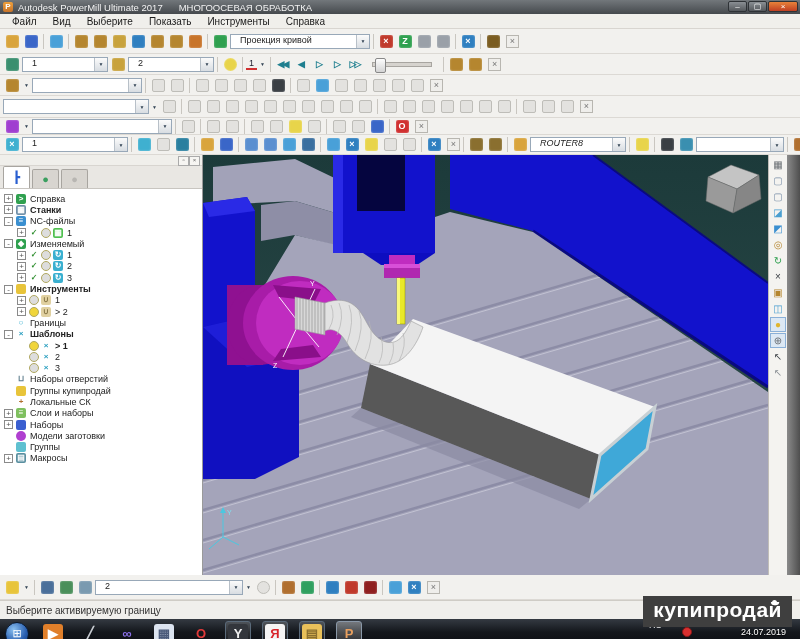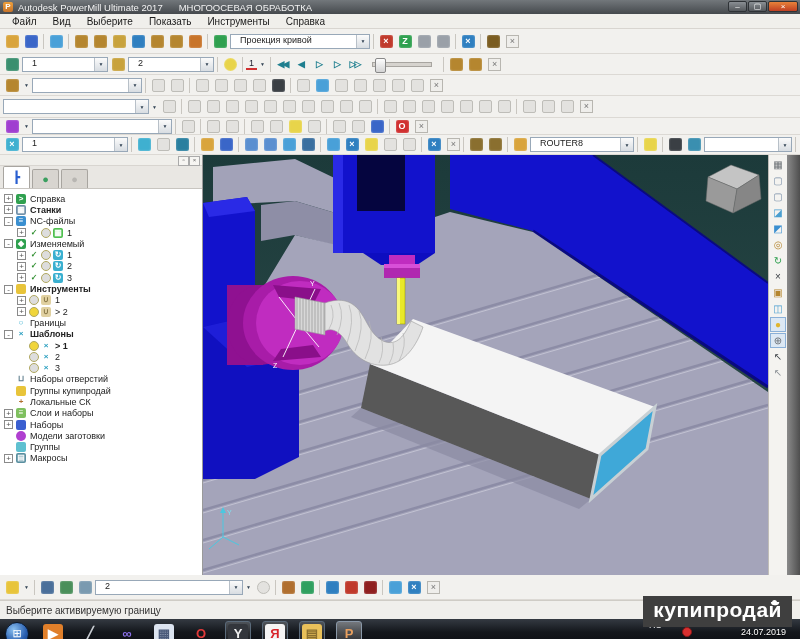--- a/index.html
+++ b/index.html
@@ -467,21 +467,21 @@
       <span class="tbtn">
         <span class="ticon" style="background: rgb(138, 111, 47);"></span>
       </span>
       <span class="tbtn">
         <span class="ticon" style="background: rgb(138, 111, 47);"></span>
       </span>
       <span class="tsep"></span>
       <span class="tbtn">
         <span class="ticon" style="background: rgb(217, 164, 60);"></span>
       </span>
-      <span class="tcombo" style="width: 104px;">
+      <span class="tcombo" style="width: 96px; font-style: italic;">
         <span>ROUTER8</span>
         <span class="arr">▼</span>
       </span>
       <span class="tsep"></span>
       <span class="tbtn">
         <span class="ticon" style="background: rgb(232, 212, 74);"></span>
       </span>
       <span class="tsep"></span>
       <span class="tbtn">
         <span class="ticon" style="background: rgb(58, 63, 68);"></span>

